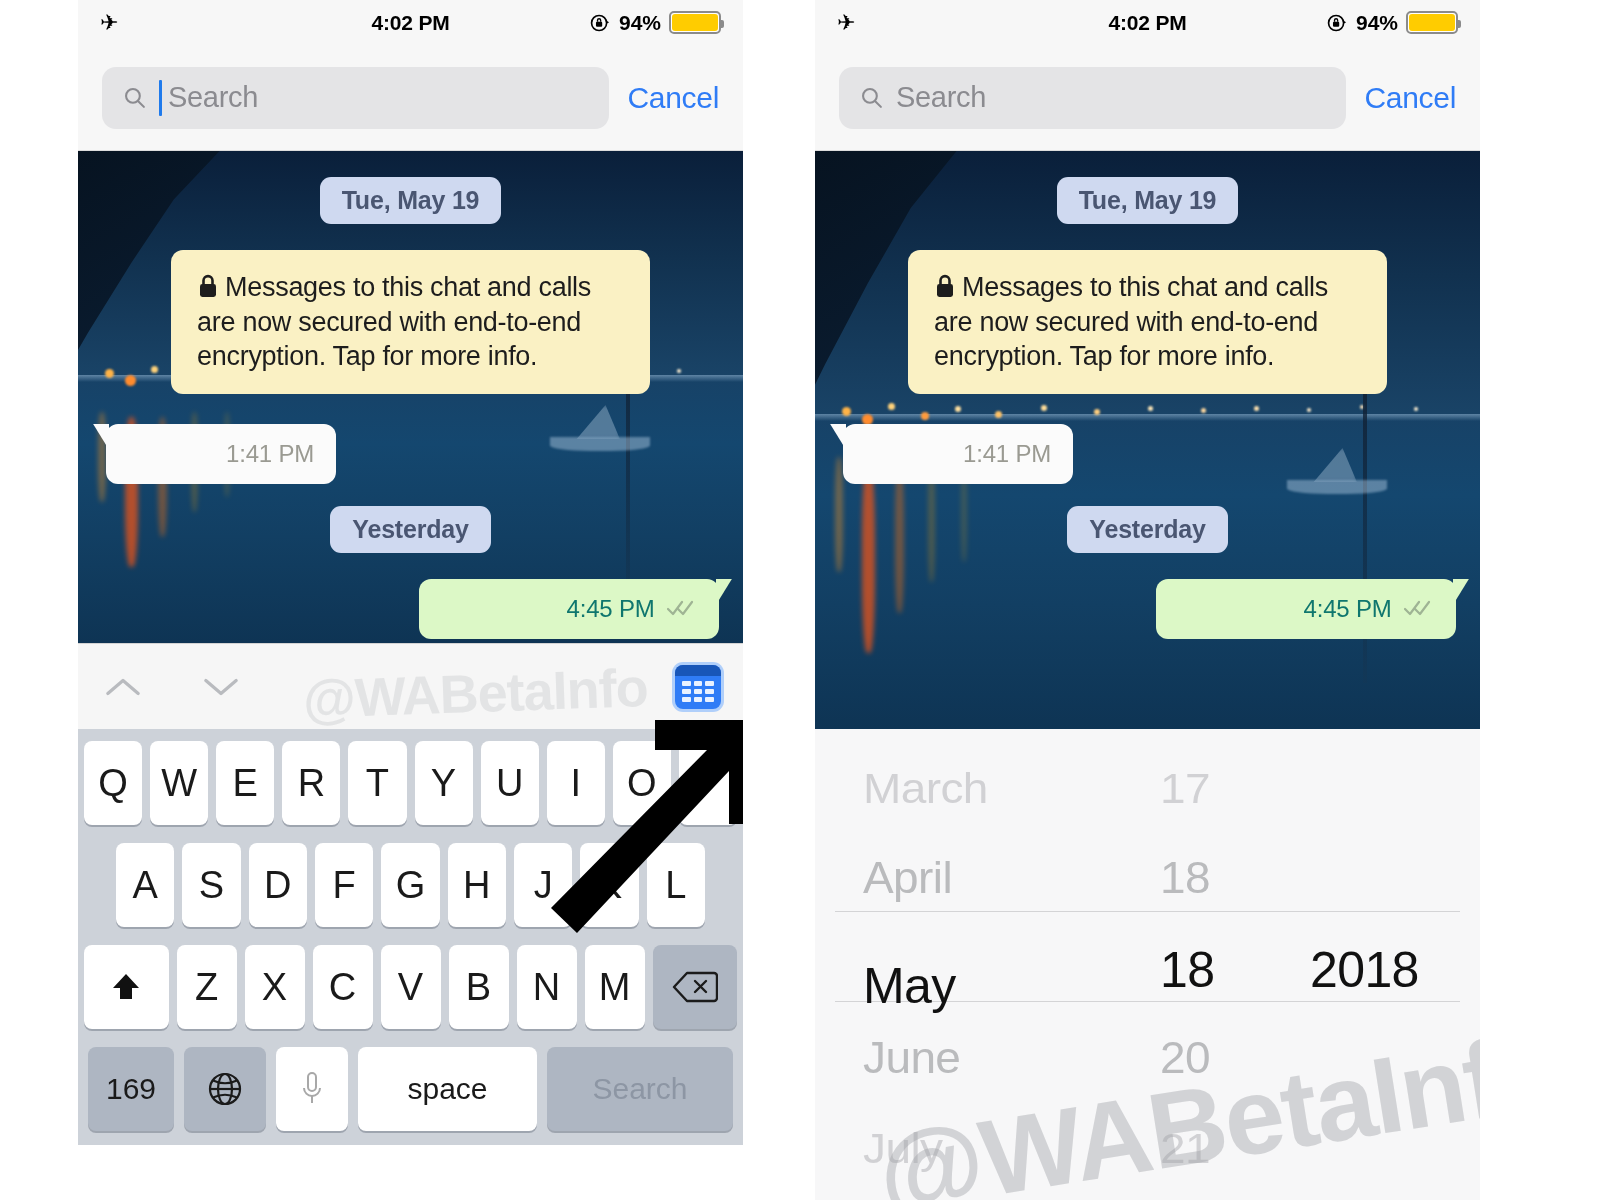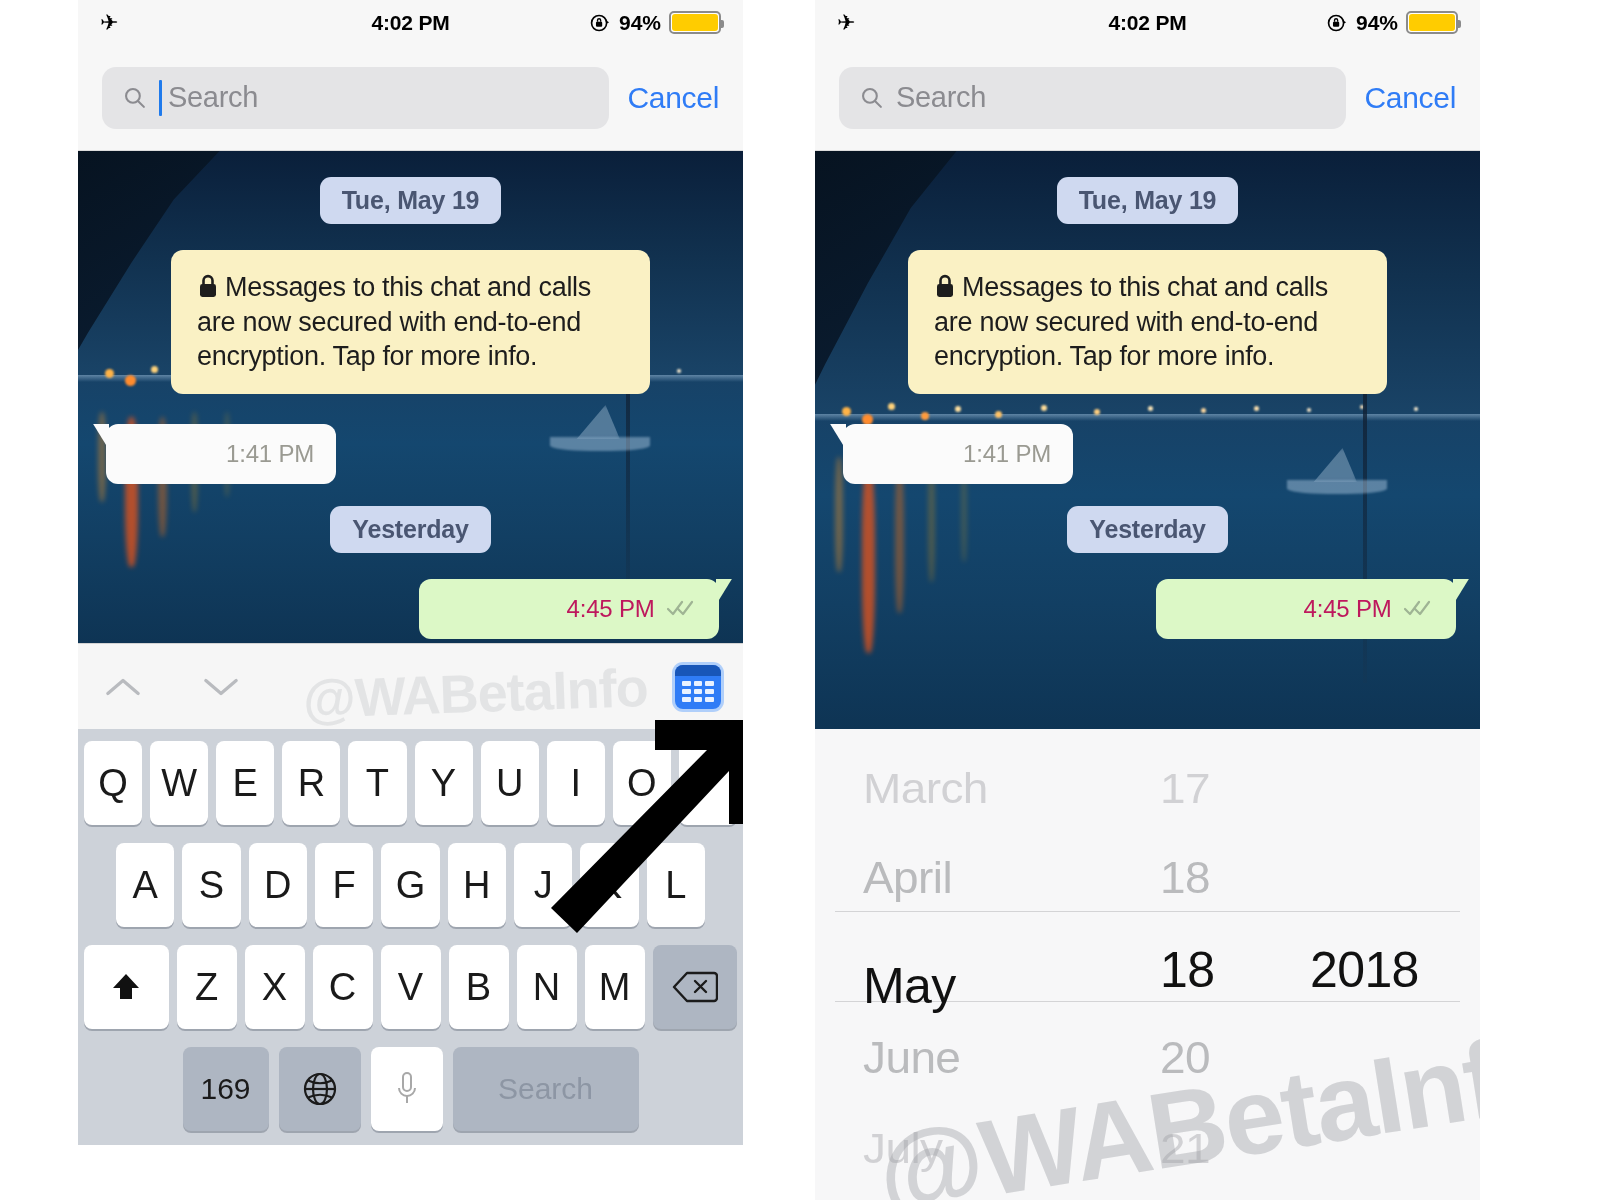--- a/index.html
+++ b/index.html
@@ -75,21 +75,21 @@
           padding:20px 26px;box-sizing:border-box;text-align:left;
           font-size:27px;line-height:1.28;color:#1d1d1d;letter-spacing:-0.3px;}
   .lockico{display:inline-block;vertical-align:-3px;margin-right:6px;}
   .rowl{margin-top:30px;padding-left:28px;}
   .rowr{margin-top:26px;padding-right:24px;display:flex;justify-content:flex-end;}
   .bub{position:relative;display:inline-block;border-radius:12px;padding:16px 22px;
        min-width:230px;box-sizing:border-box;}
   .bub-in{background:#fbfbfb;text-align:right;}
   .bub-out{background:#dcf8c6;text-align:right;min-width:300px;}
   .bub .time{font-size:24px;color:#9a9a92;letter-spacing:-0.2px;}
-  .bub-out .time{color:#be185d;}
+  .bub-out .time{color:#0f766e;}
   .tail-l{position:absolute;left:-13px;top:0;width:16px;height:26px;background:#fbfbfb;
           clip-path:polygon(100% 0,100% 100%,0 0);}
   .tail-r{position:absolute;right:-13px;top:0;width:16px;height:26px;background:#dcf8c6;
           clip-path:polygon(0 0,0 100%,100% 0);}
   .ticks{display:inline-block;margin-left:8px;}
 
   
   .navbar{position:relative;height:86px;background:#f6f6f6;display:flex;align-items:center;
           padding:0 22px;box-sizing:border-box;gap:52px;border-top:1px solid #d3d3d3;}
   .chev{width:46px;height:26px;}
@@ -324,20 +324,21 @@
             <path d="M8 11.5 Q20 17 32 11.5 M8 28.5 Q20 23 32 28.5" fill="none" stroke="#1b1b1b" stroke-width="2"></path>
           </svg>
         </div>
         <div class="key kmic">
           <svg width="26" height="40" viewBox="0 0 26 40">
             <rect x="9" y="4" width="8" height="18" rx="4" fill="none" stroke="#a8a8a8" stroke-width="2"></rect>
             <path d="M5 19 a8 8 0 0 0 16 0" fill="none" stroke="#a8a8a8" stroke-width="2"></path>
             <line x1="13" y1="27" x2="13" y2="34" stroke="#a8a8a8" stroke-width="2"></line>
           </svg>
         </div>
+        <div class="key kspace">space</div>
         <div class="key ksearch kgray">Search</div>
       </div>
     </div>
 
     <svg class="arrow" viewBox="0 0 235 215">
       <path d="M30 210 L168 52 L168 100 L214 100 L214 8 L122 8 L122 52 L168 52" fill="none" stroke="none"></path>
       <polygon points="122,2 226,2 226,106 196,106 196,53 44,215 18,190 174,32 122,32" fill="#000"></polygon>
     </svg>
   </div>
 

